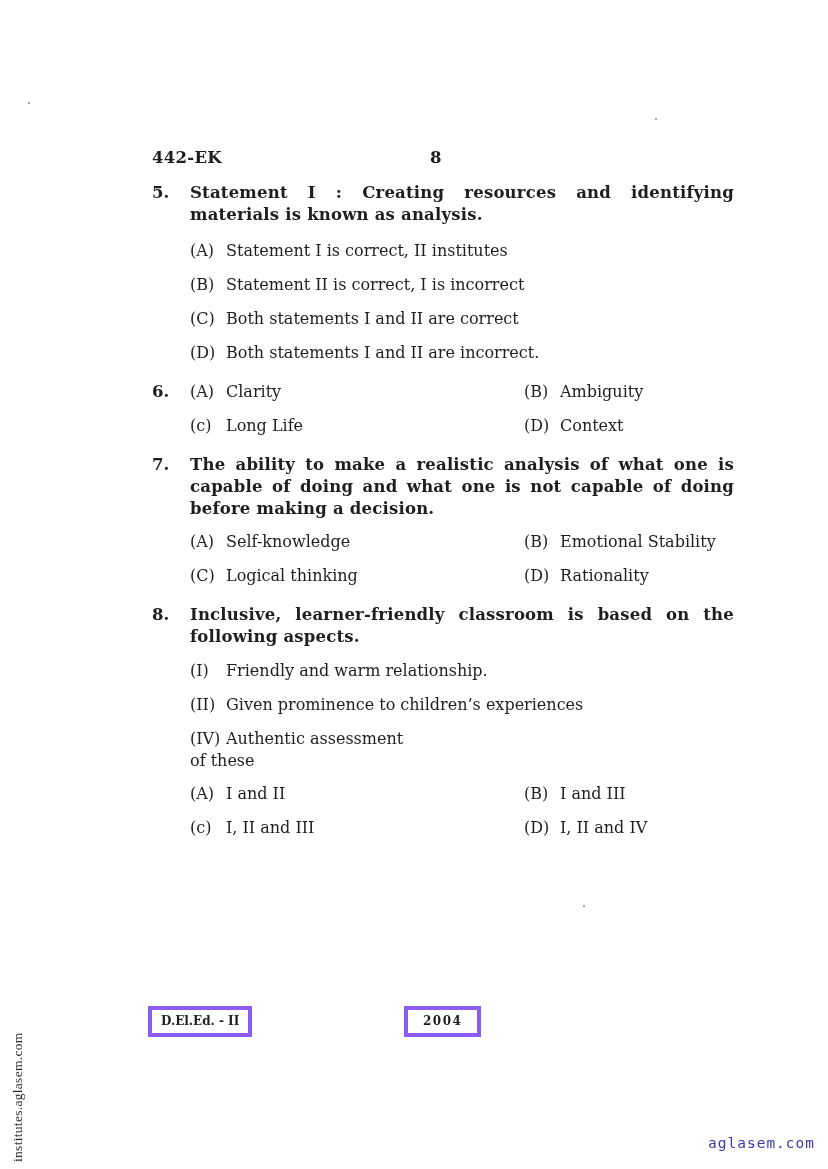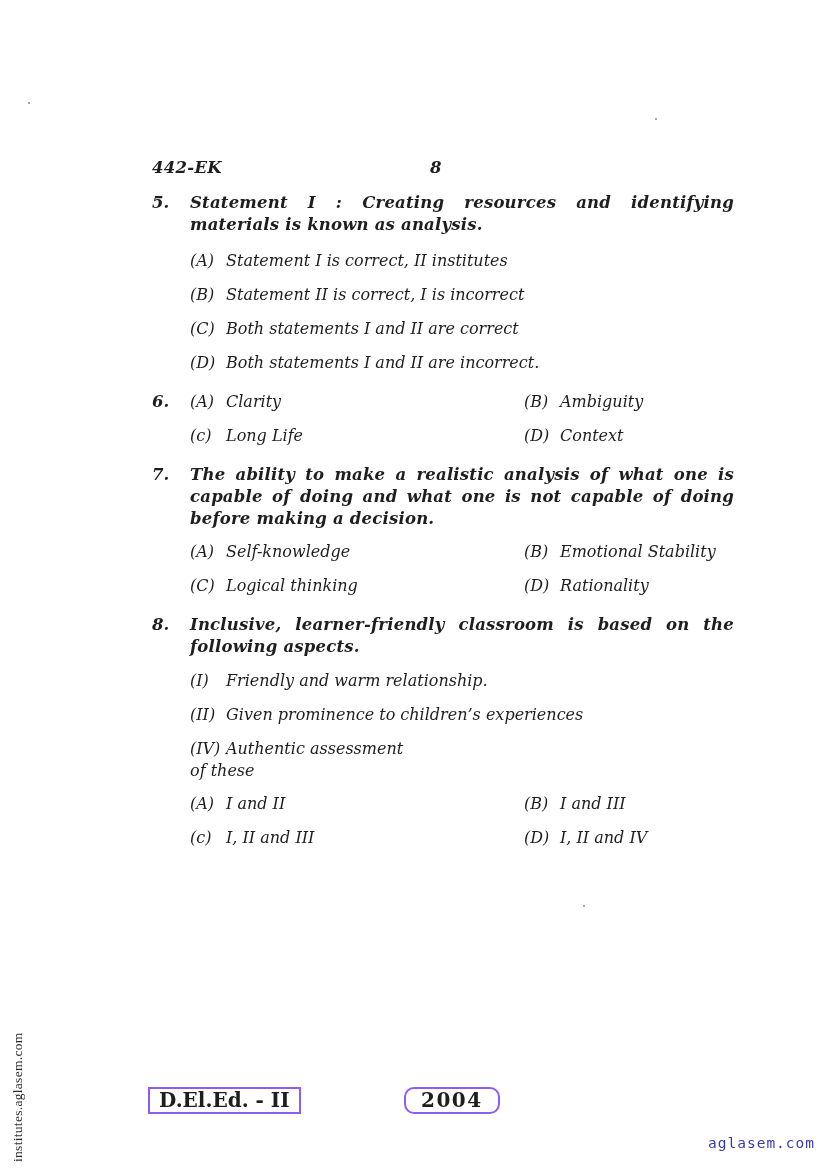--- a/index.html
+++ b/index.html
@@ -8,23 +8,22 @@
     position:relative;
     width:828px; height:1169px;
     background:#ffffff;
     font-family:"DejaVu Serif","Liberation Serif",serif;
     color:#1e1e1e;
     overflow:hidden;
     margin:0 auto;
   }
   .content {
     position:absolute;
-    left:152px; top:158px;
+    left:152px; top:148px;
     width:582px;
-    font-style:italic;
   }
   .hdr { position:relative; height:22px; font-size:16.5px; font-weight:bold; letter-spacing:0.3px; }
   .hdr .pgnum { position:absolute; left:278px; top:0; font-weight:bold; }
   .q { display:flex; margin-top:17px; }
   .q.first { margin-top:12px; }
   .qnum { width:38px; flex:none; font-weight:bold; font-size:16.5px; line-height:22px; }
   .qbody { flex:1; }
   .stem {
     font-weight:bold;
     font-size:16.5px;
@@ -43,30 +42,30 @@
     grid-template-columns:334px 1fr;
     row-gap:12px;
     margin-top:0;
   }
   .items { margin-top:0; }
   .items .opt { margin-top:12px; }
   .connector { font-size:16px; line-height:22px; }
   .opts-after-connector { margin-top:11px; }
   .footer-box {
     position:absolute;
-    top:1087px;
-    border:2px solid #8b5cf6;
+    top:1006px;
+    border:4px solid #8b5cf6;
     font-weight:bold;
-    font-size:20px;
+    font-size:12px;
     line-height:20px;
     padding:1px 9px 2px 9px;
     background:#fff;
   }
   #footer-left { left:148px; }
-  #footer-right { left:404px; padding:1px 15px 2px 15px; letter-spacing:1.5px;border-radius:10px; }
+  #footer-right { left:404px; padding:1px 15px 2px 15px; letter-spacing:1.5px; }
   .side-wm {
     position:absolute;
     left:10px; top:1162px;
     transform:rotate(-90deg);
     transform-origin:0 0;
     font-family:"Liberation Serif","DejaVu Serif",serif;
     font-size:13.5px;
     color:#2e2e2e;
     white-space:nowrap;
     letter-spacing:0.3px;

